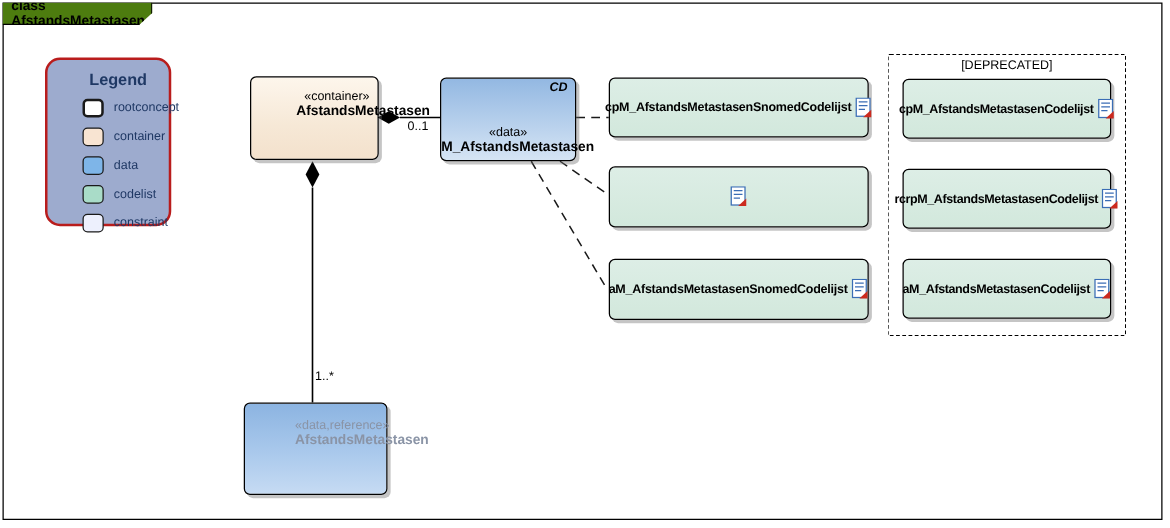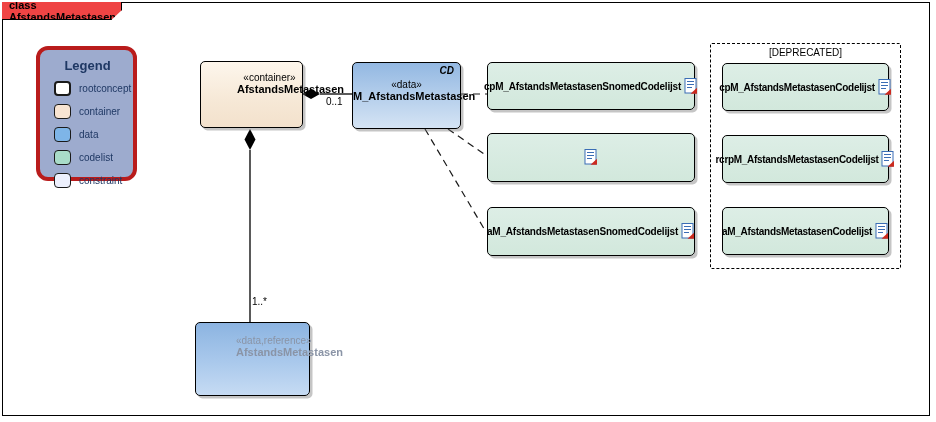--- a/index.html
+++ b/index.html
@@ -3,49 +3,49 @@
 <meta charset="utf-8">
 <style>
   html,body { margin:0; padding:0; background:#fff; }
   body { font-family:"Liberation Sans", sans-serif; }
   #canvas { position:relative; width:936px; height:422px; background:#fff; overflow:hidden; }
 
   
   .frame { position:absolute; left:2px; top:2px; width:926px; height:412px;
            border:1.6px solid #000; background:#fff; }
   .frame-tab { position:absolute; left:2px; top:2px; width:120px; height:18px;
-           background:#ef4444; border-right:1.6px solid #000; border-bottom:1.6px solid #000;
+           background:#4d7c0f; border-right:1.6px solid #000; border-bottom:1.6px solid #000;
            clip-path:polygon(0 0,100% 0,100% 45%,91% 100%,0 100%);
            display:flex; align-items:center; padding-left:7px; box-sizing:border-box;
            font-size:11px; font-weight:bold; color:#000; z-index:5; }
 
   
   .legend { position:absolute; left:36px; top:46px; width:101px; height:135px;
-            background:#9dabce; border:4px solid #b91c1c; border-radius:12px;
-            box-sizing:border-box; padding:6px 0 0 14px; z-index:3; }
+            background:#9dabce; border:2px solid #b91c1c; border-radius:12px;
+            box-sizing:border-box; padding:6px 0 0 28px; z-index:3; }
   .legend-title { font-size:13px; font-weight:bold; color:#1f3864; text-align:center;
             margin:2px 12px 7px 0; }
   .legend-item { display:flex; align-items:center; gap:8px; margin-bottom:7px; height:16px; }
   .swatch { width:17px; height:15px; border:1px solid #1a1a1a; border-radius:4px;
             box-sizing:border-box; flex:0 0 auto; }
   .swatch.thick { border-width:2.4px; }
   .legend-label { font-size:10px; color:#1f3864; white-space:nowrap; }
 
   
   .node { position:absolute; border:1.3px solid #000; border-radius:5px; box-sizing:border-box;
           box-shadow:2.5px 2.5px 0 rgba(110,110,110,0.40); z-index:3; text-align:center; }
   .stereotype { font-size:10px; color:#000; }
   .node-name { font-size:11px; font-weight:bold; color:#000; white-space:nowrap; }
 
   .node-container { left:200px; top:61px; width:103px; height:67px;
           background:linear-gradient(180deg,#fdf6ec 0%,#f6e8d6 60%,#f3e1cc 100%);
           padding-top:10px;padding-left:36px; }
   .node-data-main { left:352px; top:62px; width:109px; height:67px;
           background:linear-gradient(180deg,#93b8e2 0%,#b7d0ec 55%,#d5e4f4 100%);
-          border-width:1.6px; padding-top:16px; }
+          border-width:1.6px; padding-top:38px; }
   .cd-tag { position:absolute; top:2px; right:6px; font-size:10px; font-weight:bold;
           font-style:italic; color:#000; }
   .node-reference { left:195px; top:322px; width:115px; height:74px;
           background:linear-gradient(180deg,#8cb4e1 0%,#aac9ec 55%,#c6dbf3 100%);
           padding-top:12px;padding-left:40px; }
   .node-reference .stereotype, .node-reference .node-name { color:#8a94a6; }
 
   .node-codelist { background:linear-gradient(180deg,#ddeee6 0%,#d2e8dc 100%);
           display:flex; align-items:center; justify-content:center; gap:3px;
           padding:0 5px; }

